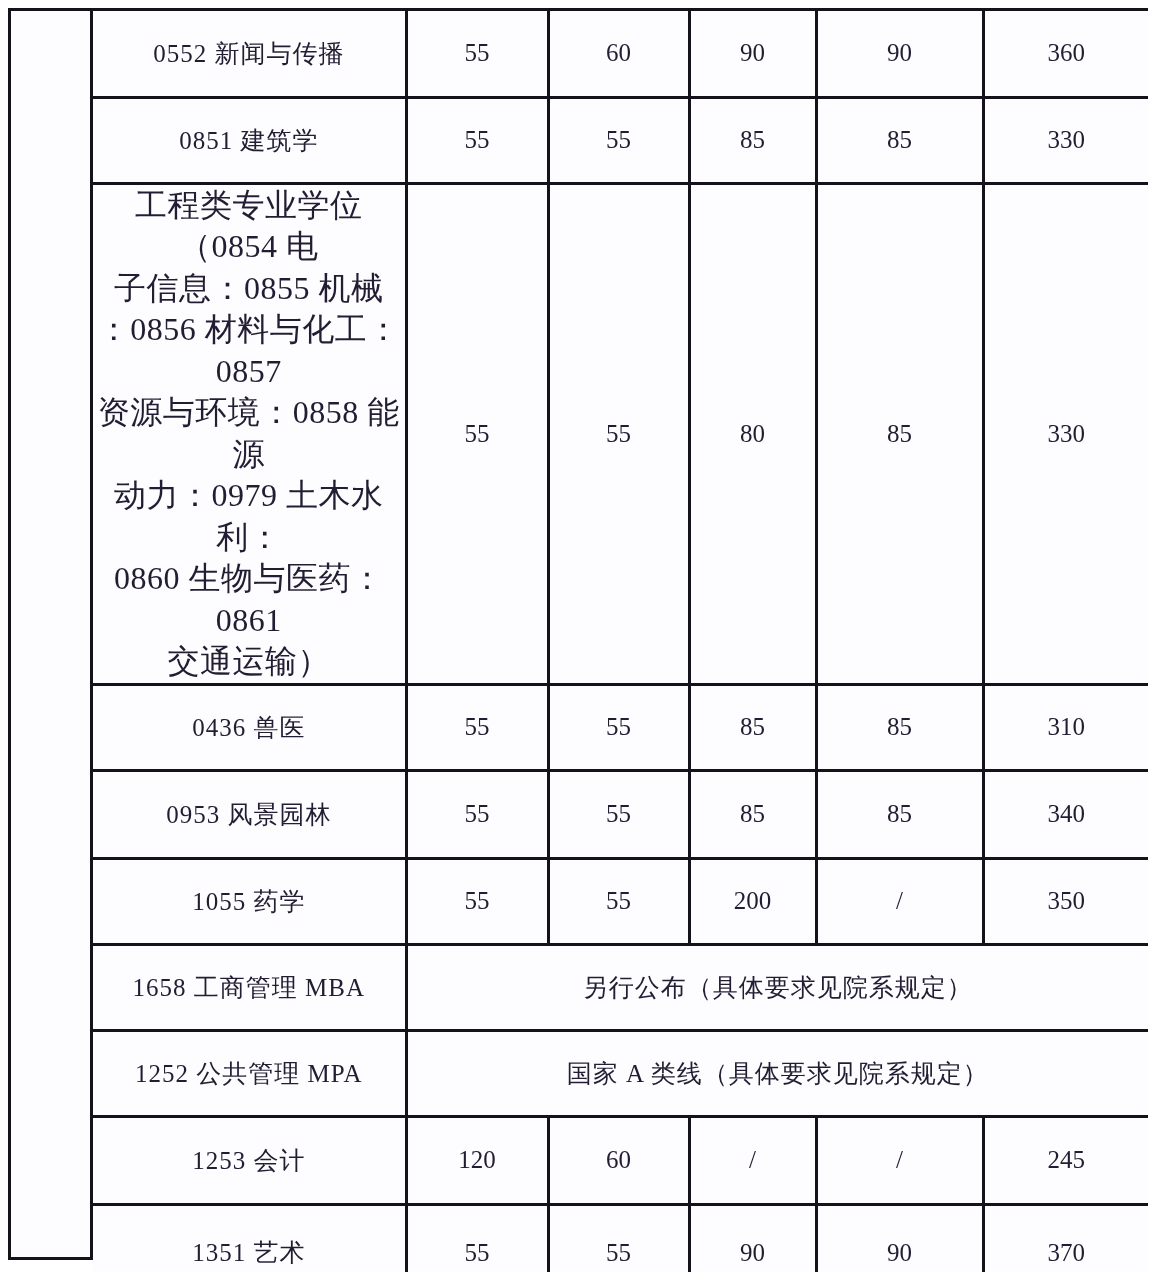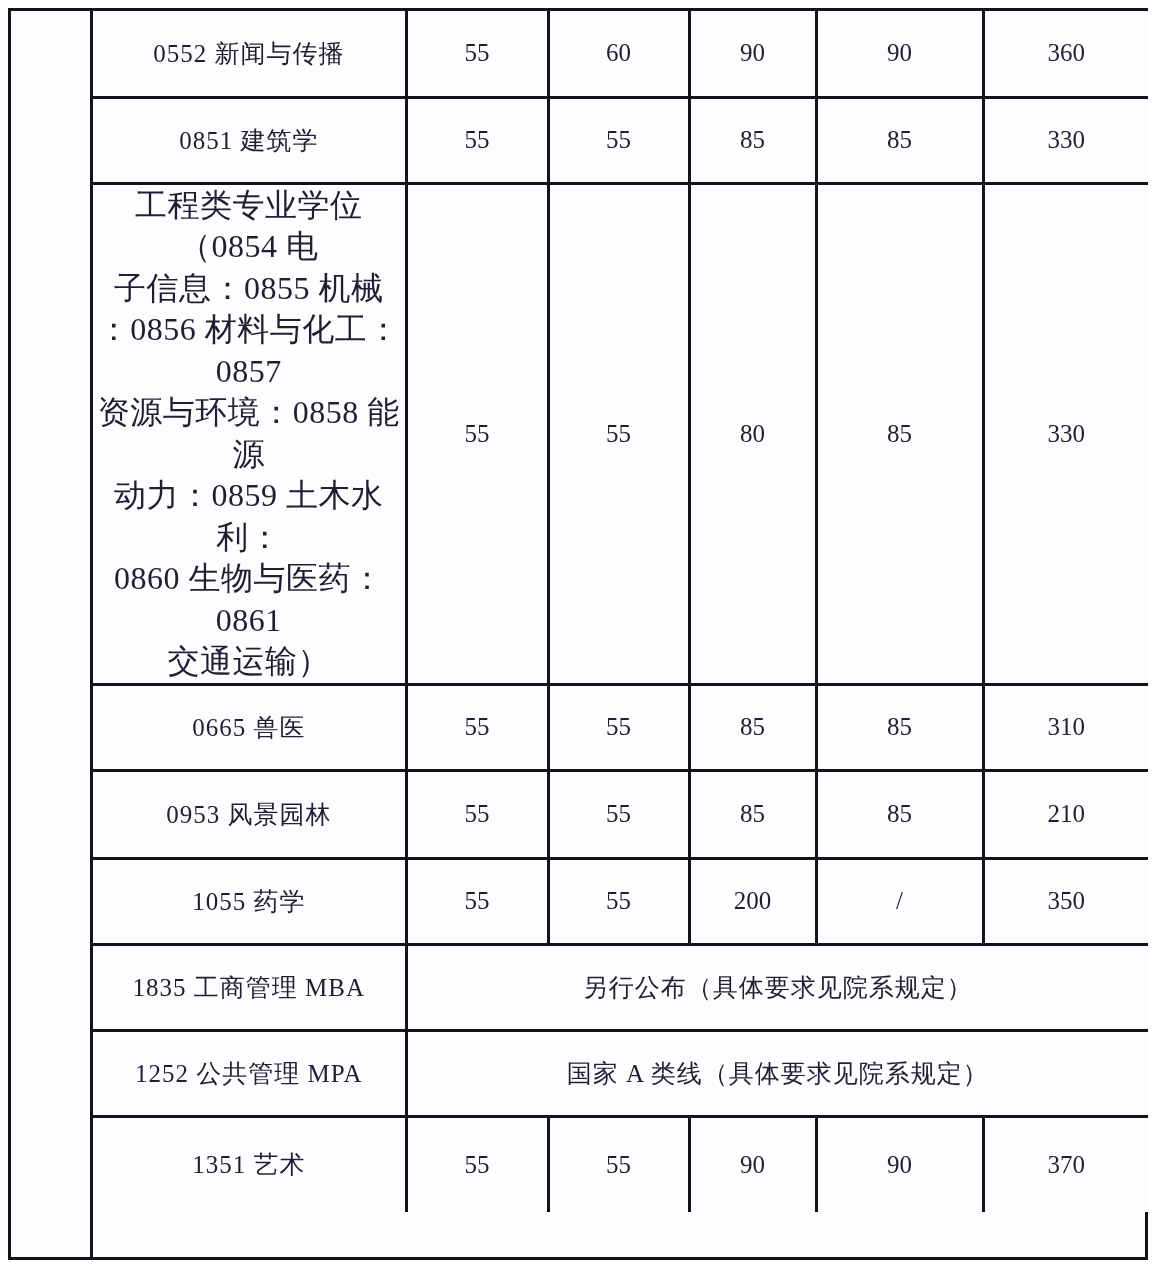--- a/index.html
+++ b/index.html
@@ -103,69 +103,77 @@
         <td>85</td>
         <td>330</td>
       </tr>
 
       <tr style="height:296px">
         <td class="name multi">
           <div>工程类专业学位（0854 电</div>
           <div>子信息：0855 机械</div>
           <div>：0856 材料与化工：0857</div>
           <div>资源与环境：0858 能源</div>
-          <div>动力：0859 土木水利：</div>
+          <div>动力：0979 土木水利：</div>
           <div>0860 生物与医药： 0861</div>
           <div>交通运输）</div>
         </td>
         <td>55</td>
         <td>55</td>
         <td>80</td>
         <td>85</td>
         <td>330</td>
       </tr>
 
 
       <tr style="height:86px">
-        <td class="name">0665 兽医</td>
+        <td class="name">0436 兽医</td>
         <td>55</td>
         <td>55</td>
         <td>85</td>
         <td>85</td>
         <td>310</td>
       </tr>
 
       <tr style="height:88px">
         <td class="name">0953 风景园林</td>
         <td>55</td>
         <td>55</td>
         <td>85</td>
         <td>85</td>
-        <td>210</td>
+        <td>340</td>
       </tr>
 
       <tr style="height:86px">
         <td class="name">1055 药学</td>
         <td>55</td>
         <td>55</td>
         <td>200</td>
         <td>/</td>
         <td>350</td>
       </tr>
 
       <tr style="height:86px">
-        <td class="name">1835 工商管理 MBA</td>
+        <td class="name">1658 工商管理 MBA</td>
         <td class="merged" colspan="5">另行公布（具体要求见院系规定）</td>
       </tr>
 
       <tr style="height:86px">
         <td class="name">1252 公共管理 MPA</td>
         <td class="merged" colspan="5">国家 A 类线（具体要求见院系规定）</td>
       </tr>
 
+      <tr style="height:88px">
+        <td class="name">1253 会计</td>
+        <td>120</td>
+        <td>60</td>
+        <td>/</td>
+        <td>/</td>
+        <td>245</td>
+      </tr>
 
 
       <tr style="height:96px">
         <td class="name">1351 艺术</td>
         <td>55</td>
         <td>55</td>
         <td>90</td>
         <td>90</td>
         <td>370</td>
       </tr>

